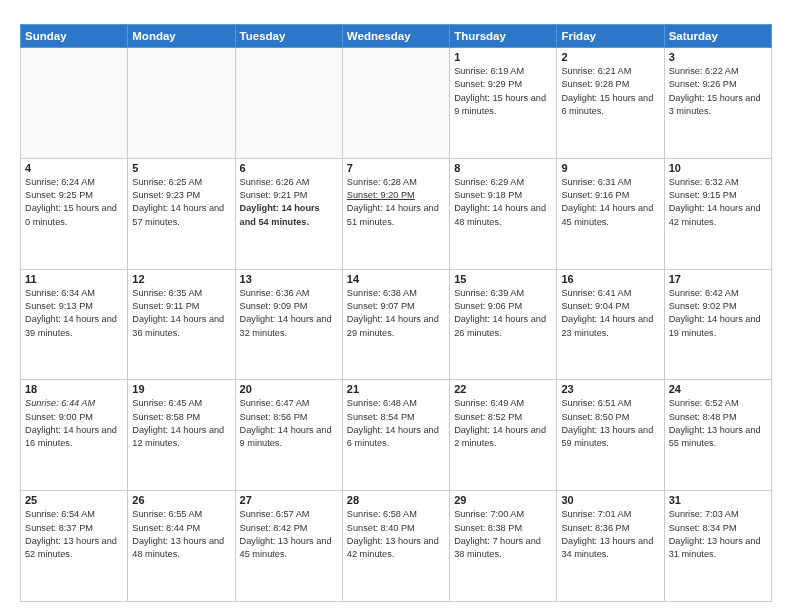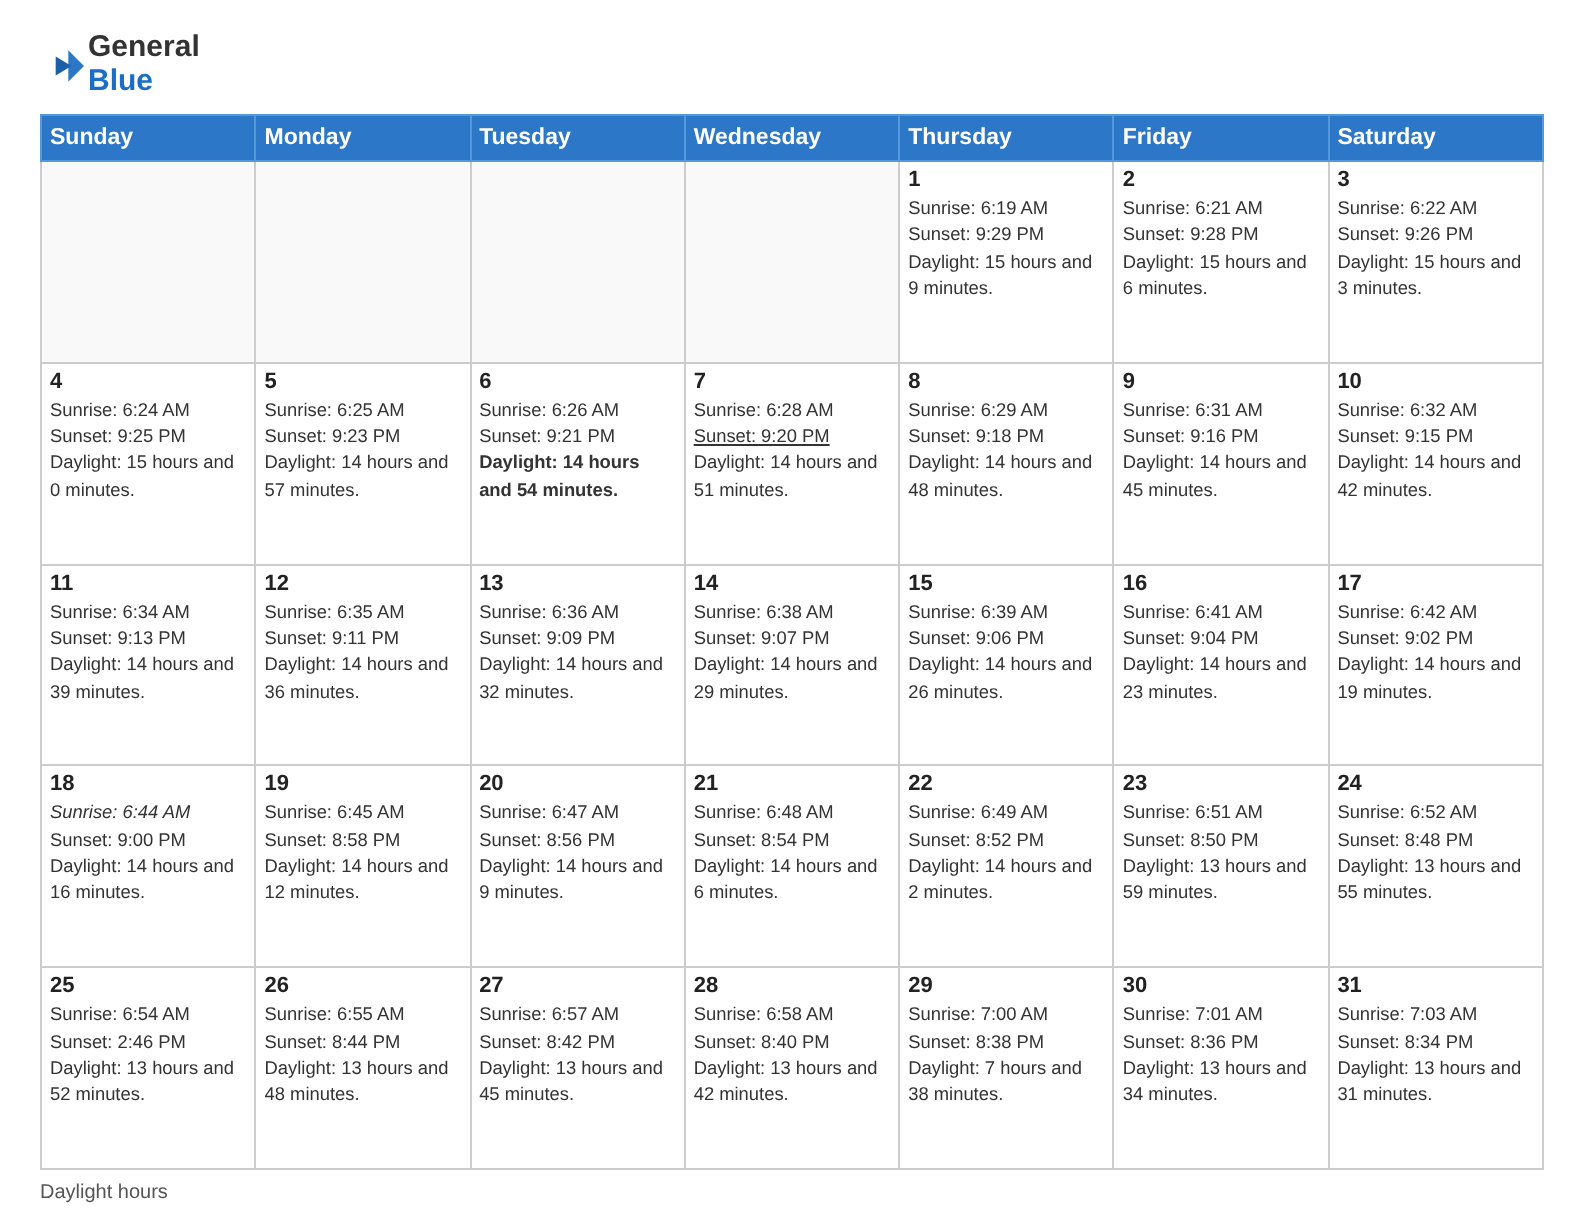--- a/index.html
+++ b/index.html
@@ -92,30 +92,20 @@
       font-size: 10px;
       color: #555;
       text-align: left;
     }
   </style>
 </head>
 <body>
 
 <div class="page">
   <div class="header">
-    <div class="logo">
-      <svg class="logo-icon" viewBox="0 0 28 28">
-        <polygon points="18,4 28,14 18,24" fill="#2c77c8"></polygon>
-        <polygon points="10,8 20,14 10,20" fill="#1a5faa"></polygon>
-      </svg>
-      <div class="logo-text">
-        <span class="logo-general">General</span><br>
-        <span class="logo-blue">Blue</span>
-      </div>
-    </div>
   </div>
 
   <table class="calendar">
     <thead>
       <tr>
         <th>Sunday</th>
         <th>Monday</th>
         <th>Tuesday</th>
         <th>Wednesday</th>
         <th>Thursday</th>
@@ -277,21 +267,21 @@
             <span class="day-num">24</span>
             <div style="line-height: 1.45;">Sunrise: 6:52 AM</div>
             <div style="line-height: 1.45;">Sunset: 8:48 PM</div>
             <div style="line-height: 1.45;">Daylight: 13 hours and 55 minutes.</div>
           </td>
         </tr>
         <tr>
           <td>
             <span class="day-num">25</span>
             <div style="line-height: 1.45;">Sunrise: 6:54 AM</div>
-            <div style="line-height: 1.45;">Sunset: 2:46 PM</div>
+            <div style="line-height: 1.45;">Sunset: 8:37 PM</div>
             <div style="line-height: 1.45;">Daylight: 13 hours and 52 minutes.</div>
           </td>
           <td>
             <span class="day-num">26</span>
             <div style="line-height: 1.45;">Sunrise: 6:55 AM</div>
             <div style="line-height: 1.45;">Sunset: 8:44 PM</div>
             <div style="line-height: 1.45;">Daylight: 13 hours and 48 minutes.</div>
           </td>
           <td>
             <span class="day-num">27</span>
@@ -320,16 +310,13 @@
           <td>
             <span class="day-num">31</span>
             <div style="line-height: 1.45;">Sunrise: 7:03 AM</div>
             <div style="line-height: 1.45;">Sunset: 8:34 PM</div>
             <div style="line-height: 1.45;">Daylight: 13 hours and 31 minutes.</div>
           </td>
         </tr>
       </tbody>
   </table>
 
-  <div class="footer">
-    <span>Daylight hours</span>
-  </div>
 </div>
 
 </body></html>

